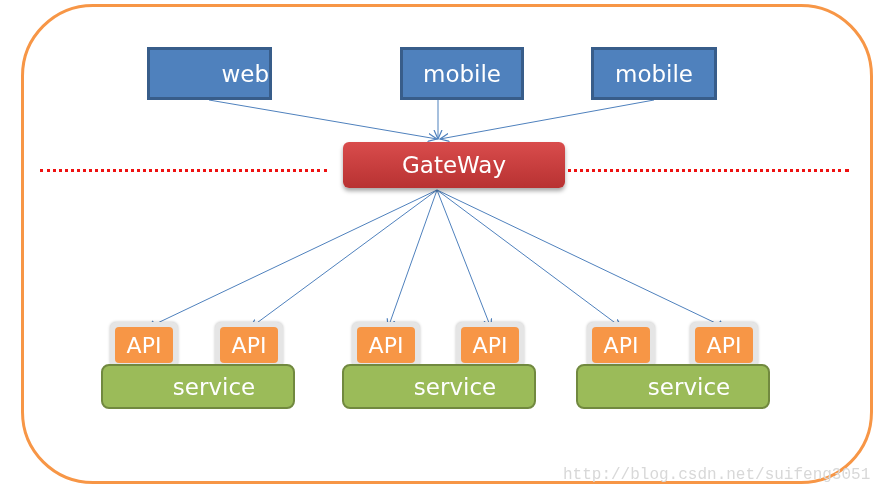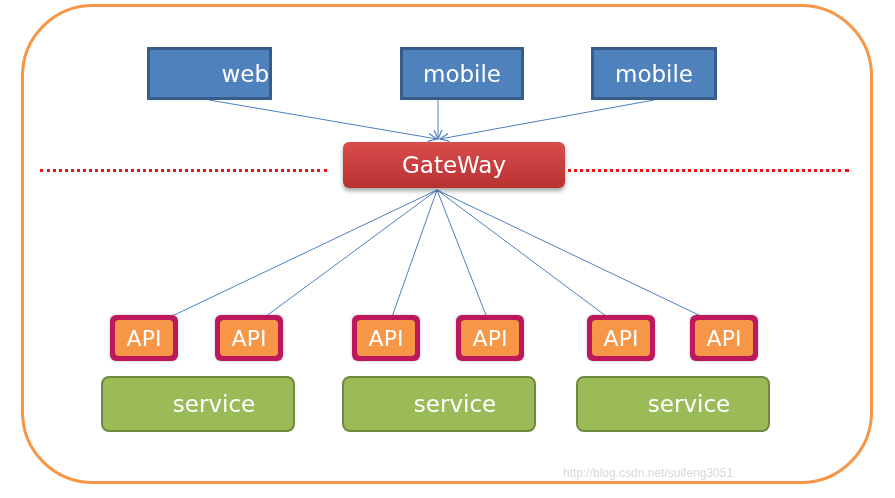--- a/index.html
+++ b/index.html
@@ -1,24 +1,24 @@
 <!DOCTYPE html>
 <html><head>
 <meta charset="utf-8">
 <style>
   html,body{margin:0;padding:0;background:#fff;}
   body{width:895px;height:498px;position:relative;overflow:hidden;font-family:"DejaVu Sans",sans-serif;}
   .frame{position:absolute;left:21px;top:4px;width:852px;height:480px;border:3px solid #f79646;border-radius:72px;box-sizing:border-box;}
   .client{position:absolute;top:47px;height:53px;background:#4f81bd;border:3px solid #385d8a;box-sizing:border-box;color:#fff;font-size:23px;display:flex;align-items:center;justify-content:center;}
   .gateway{position:absolute;left:327px;top:142px;width:222px;height:46px;border-radius:6px;background:linear-gradient(#d94c4c,#b83232);color:#fff;font-size:23px;display:flex;align-items:center;justify-content:center;box-shadow:0 3px 4px rgba(0,0,0,0.35);margin-left:16px;}
   .dots{position:absolute;top:169px;height:0;border-top:3px dotted #ee1111;}
-  .api{position:absolute;top:315px;width:68px;height:46px;background:#be185d;border-radius:6px;box-shadow:0 0 3px rgba(0,0,0,0.25);}
+  .api{position:absolute;top:322px;width:68px;height:46px;background:#e5e5e5;border-radius:6px;box-shadow:0 0 3px rgba(0,0,0,0.25);}
   .api .inner{position:absolute;left:5px;top:5px;right:5px;bottom:5px;background:#f79646;border-radius:4px;color:#fff;font-size:22px;display:flex;align-items:center;justify-content:center;}
-  .service{position:absolute;top:376px;width:194px;height:56px;background:#9bbb59;border:2px solid #71893f;border-radius:8px;box-sizing:border-box;color:#fff;font-size:23px;display:flex;align-items:center;justify-content:center;padding-left:32px;}
-  .watermark{position:absolute;left:563px;top:466px;font-family:Liberation Sans, sans-serif;font-size:12px;color:#d8d8d8;}
+  .service{position:absolute;top:364px;width:194px;height:45px;background:#9bbb59;border:2px solid #71893f;border-radius:8px;box-sizing:border-box;color:#fff;font-size:23px;display:flex;align-items:center;justify-content:center;padding-left:32px;}
+  .watermark{position:absolute;left:563px;top:466px;font-family:Liberation Mono, monospace;font-size:16px;color:#d8d8d8;}
   svg{position:absolute;left:0;top:0;}
 </style>
 </head>
 <body>
 
 <div class="frame"></div>
 
 <div class="dots" style="left:40px;width:287px;"></div>
 <div class="dots" style="left:549px;width:300px;"></div>
 

